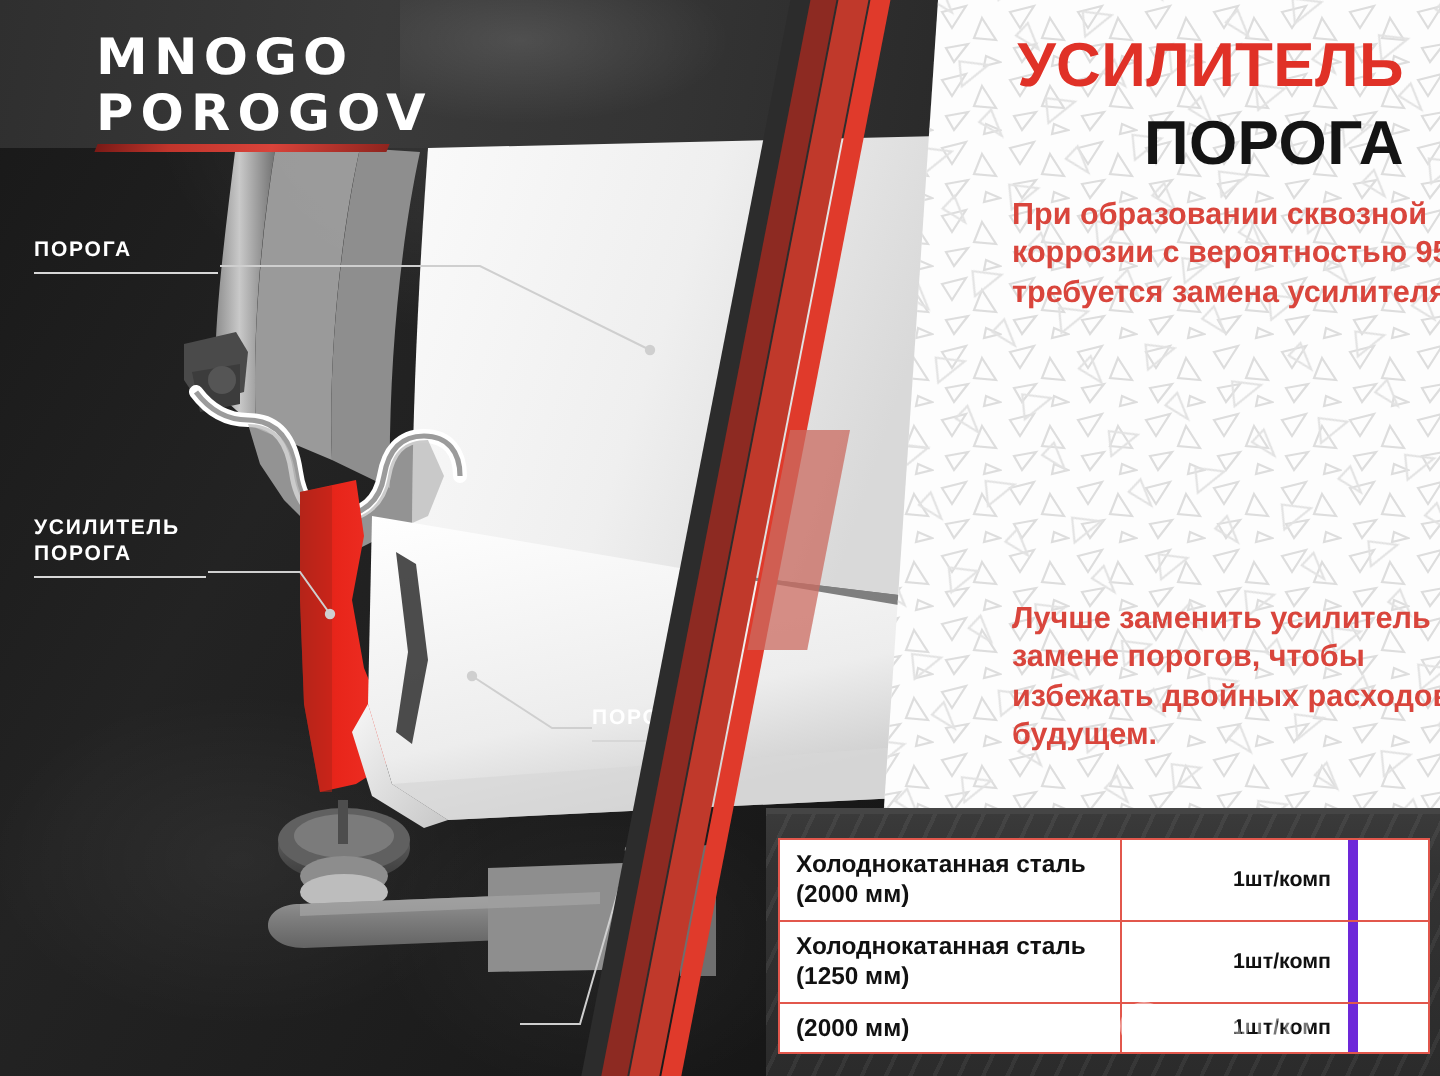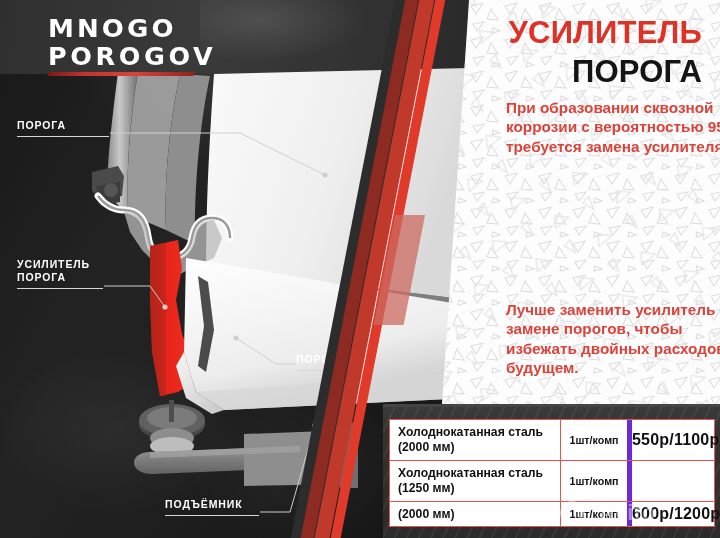--- a/index.html
+++ b/index.html
@@ -78,21 +78,21 @@
   
   .stripe-band{position:absolute;left:383px;top:404px;width:337px;height:134px;
     background:
       repeating-linear-gradient(115deg, rgba(255,255,255,.055) 0 2px, rgba(0,0,0,0) 2px 11px),
       linear-gradient(180deg,#3b3b3b 0%,#333 22%,#2b2b2b 100%);}
   .stripe-top-edge{position:absolute;left:383px;top:404px;width:337px;height:3px;background:#454545;}
 
   
   .table{position:absolute;left:389px;top:419px;width:324px;
     border:1px solid #e2574c;background:#ffffff;}
-  .trow{display:flex;border-bottom:1px solid #e2574c;}
+  .trow{display:flex;border-bottom:1px solid #e2574c;gap:47px;}
   .trow:last-child{border-bottom:none;}
   .c-name{flex:0 0 155px;padding:5px 7px 5px 8px;border-right:1px solid #e2574c;
     color:#111;font-weight:700;font-size:12.2px;line-height:1.22;}
   .c-qty{flex:0 0 66px;display:flex;align-items:center;justify-content:center;
     border-right:5px solid #6d28d9;color:#111;font-weight:700;font-size:10.7px;}
   .c-price{flex:1;display:flex;align-items:center;justify-content:center;
     color:#111;font-weight:700;font-size:16px;letter-spacing:.2px;}
 
   
   .wm{position:absolute;left:560px;top:500px;display:flex;align-items:center;
@@ -209,24 +209,20 @@
     <div>ПОРОГА</div>
     <div class="rule"></div>
   </div>
   <div class="callout" id="lbl-amp">
     <div>УСИЛИТЕЛЬ</div>
     <div>ПОРОГА</div>
     <div class="rule"></div>
   </div>
   <div class="callout" id="lbl-sill">
     <div>ПОРОГ</div>
-    <div class="rule"></div>
-  </div>
-  <div class="callout" id="lbl-lift">
-    <div>ПОДЪЁМНИК</div>
     <div class="rule"></div>
   </div>
 
   <div class="logo">
     <div class="logo-l1">MNOGO</div>
     <div class="logo-l2">POROGOV</div>
     <div class="logo-underline"></div>
   </div>
 
   <div class="rp-clip">

